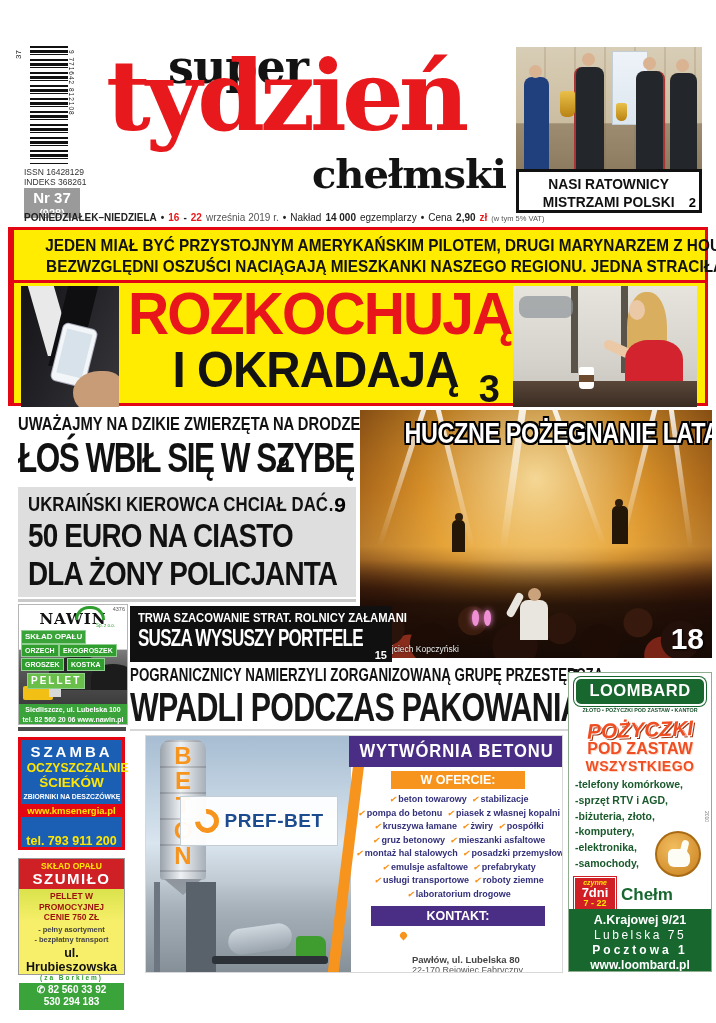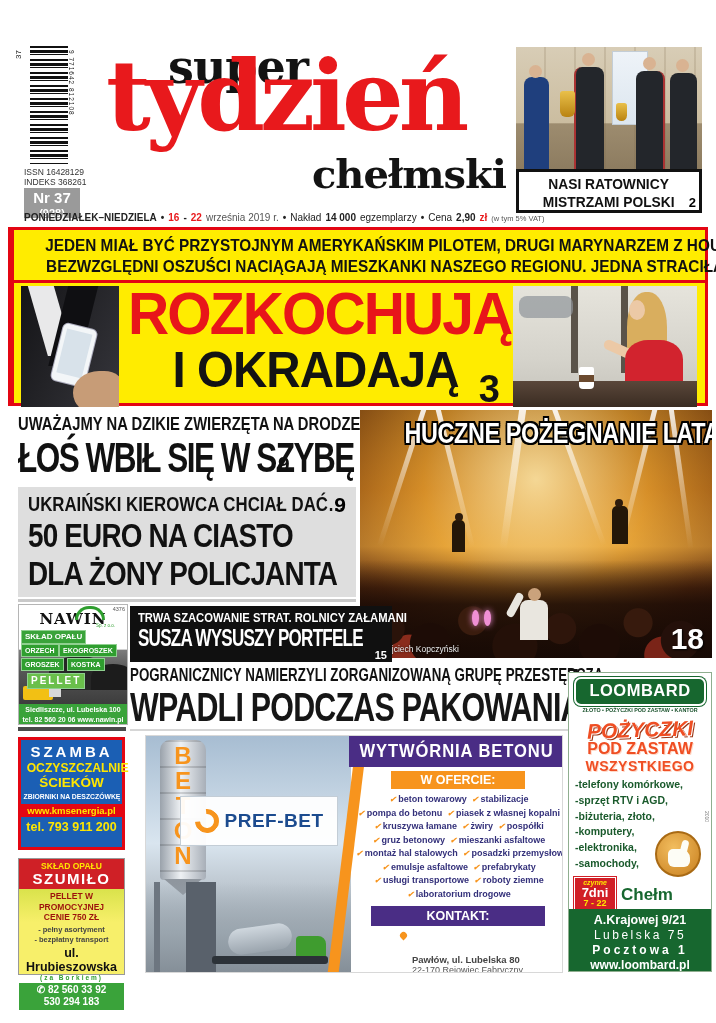--- a/index.html
+++ b/index.html
@@ -153,21 +153,21 @@
   #nawin-divider { left:18px; top:727px; width:108px; height:4px; background:#4a4a4a; }
   #border-divider { left:130px; top:729px; width:446px; height:2px; background:#d6d6d6; }
 
   
   #szamba { left:18px; top:737px; width:107px; height:113px; background:#1b5fb4; border:3px solid #e30613; text-align:center; color:#fff; }
   #szamba .l1 { font-size:15px; font-weight:bold; letter-spacing:3px; margin-top:3px; }
   #szamba .l2 { font-size:13.5px; font-weight:bold; color:#ffe600; }
   #szamba .l3 { font-size:13.5px; font-weight:bold; color:#ffe600; }
   #szamba .l4 { font-size:7.2px; font-weight:bold; margin-top:2px; }
   #szamba .www { background:#e30613; color:#ffe600; font-weight:bold; font-size:9.5px; line-height:13px; margin-top:3px; }
-  #szamba .tel { color:#ffe600; font-weight:bold; font-size:12.5px; margin-top:3px; }
+  #szamba .tel { color:#ffe600; font-weight:bold; font-size:12.5px; margin-top:17px; }
 
   
   #szumilo { left:18px; top:858px; width:107px; height:117px; text-align:center; border:1px solid #999; background:linear-gradient(180deg,#bfd730 0%,#f7ef6a 55%,#f7ef6a 100%); }
   #szumilo .hdr { background:#cf2026; padding:2px 0 3px; }
   #szumilo .hdr .a { font-size:8.5px; font-weight:bold; color:#ffe600; }
   #szumilo .hdr .b { font-size:15px; font-weight:bold; color:#fff; letter-spacing:1.5px; line-height:1; }
   #szumilo .promo { font-size:8.5px; font-weight:bold; color:#9c120c; margin-top:2px; line-height:1.25; }
   #szumilo .bul { font-size:7.5px; font-weight:bold; color:#444; line-height:1.3; margin-top:2px; }
   #szumilo .street { font-size:12.5px; font-weight:bold; color:#111; margin-top:2px; }
   #szumilo .streetsub { font-size:6.5px; font-weight:bold; color:#2f9e2f; letter-spacing:2px; }

